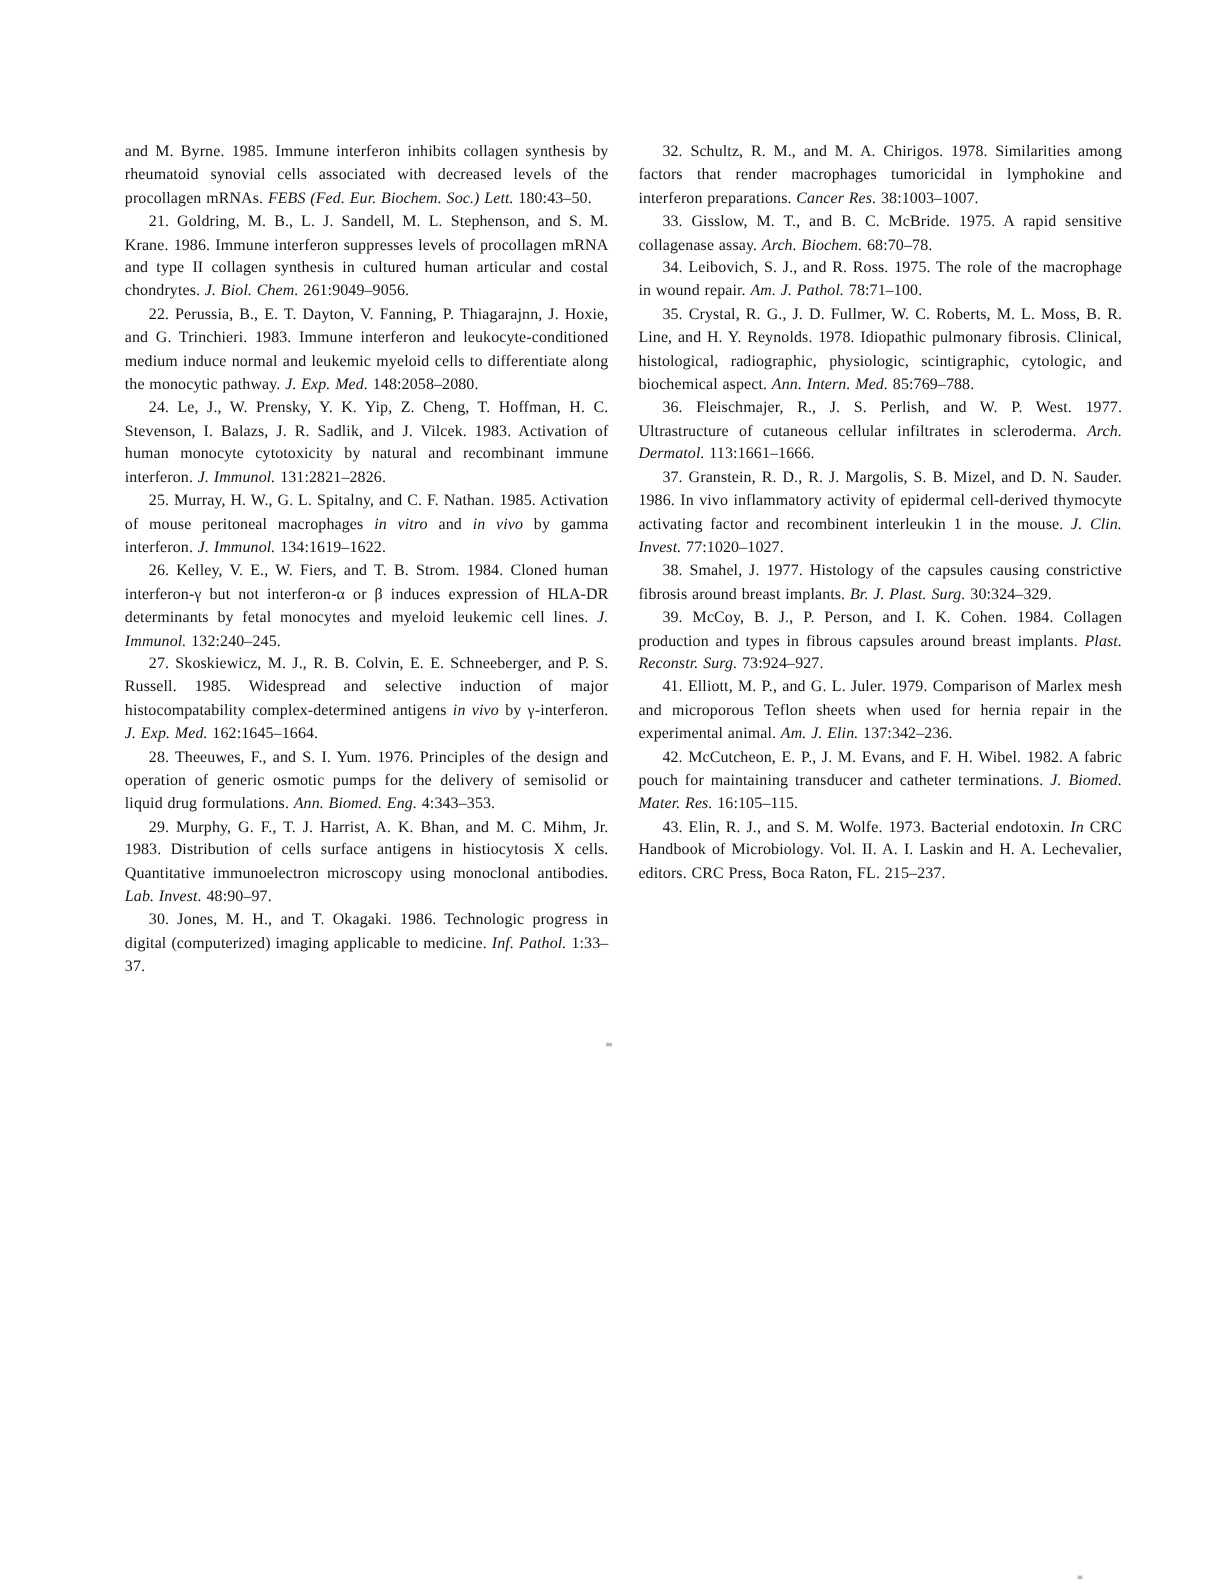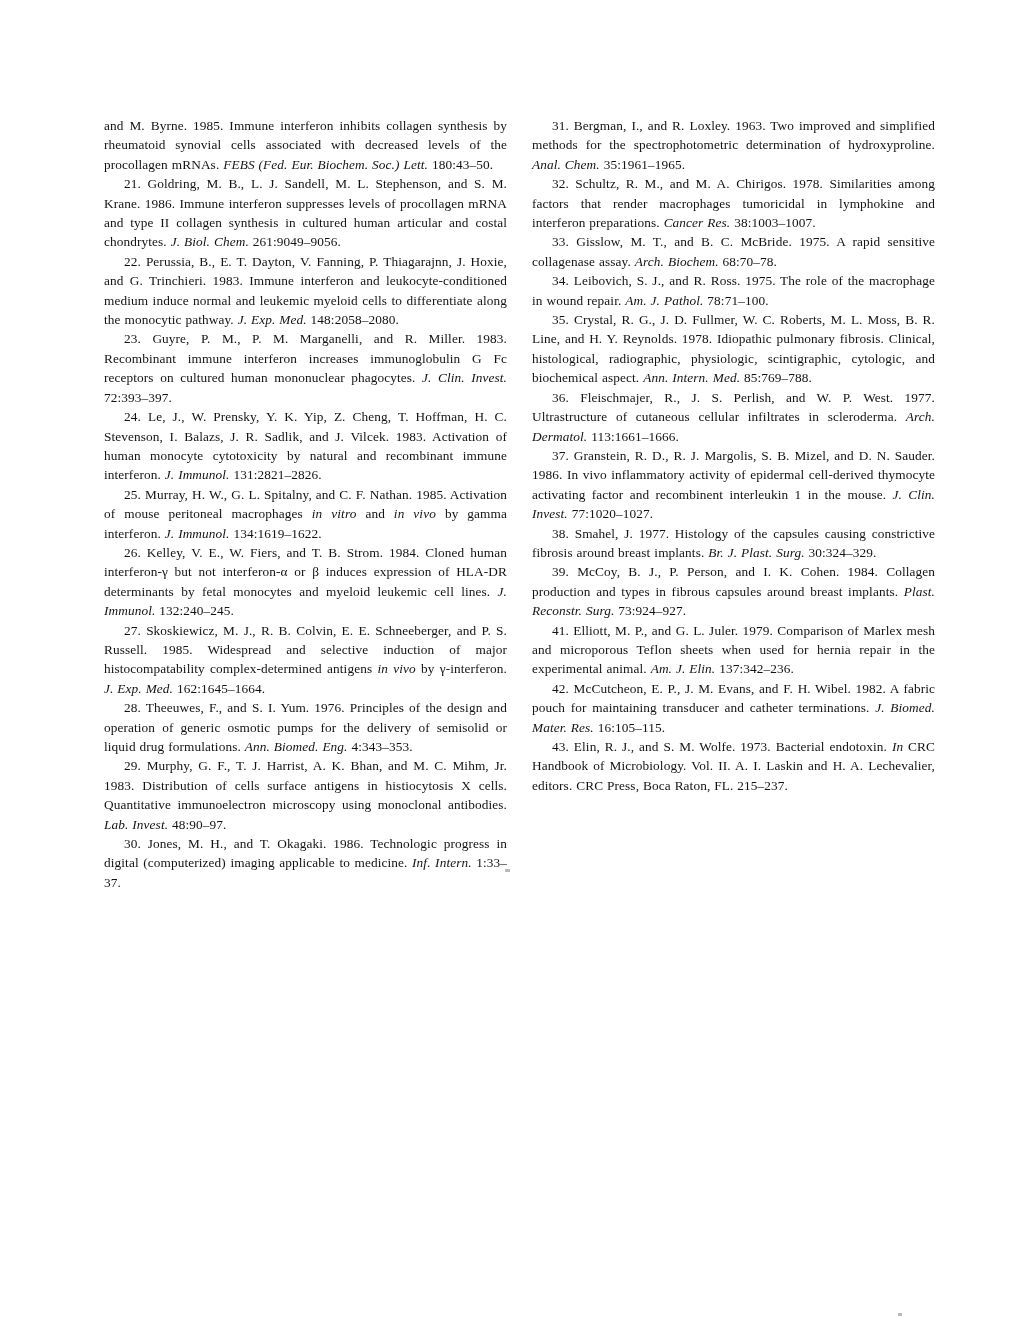--- a/index.html
+++ b/index.html
@@ -62,31 +62,29 @@
   .speck-2 { left: 898px; top: 1313px; width: 4px; height: 3px; }
 </style>
 </head>
 <body>
 
 <div class="content">
   <div class="col">
       <p class="ref no-indent"><span>and M. Byrne. 1985. Immune interferon inhibits collagen synthesis by rheumatoid synovial cells associated with decreased levels of the procollagen mRNAs. </span><i>FEBS (Fed. Eur. Biochem. Soc.) Lett.</i><span> 180:43–50.</span></p>
       <p class="ref"><span>21. Goldring, M. B., L. J. Sandell, M. L. Stephenson, and S. M. Krane. 1986. Immune interferon suppresses levels of procollagen mRNA and type II collagen synthesis in cultured human articular and costal chondrytes. </span><i>J. Biol. Chem.</i><span> 261:9049–9056.</span></p>
       <p class="ref"><span>22. Perussia, B., E. T. Dayton, V. Fanning, P. Thiagarajnn, J. Hoxie, and G. Trinchieri. 1983. Immune interferon and leukocyte-conditioned medium induce normal and leukemic myeloid cells to differentiate along the monocytic pathway. </span><i>J. Exp. Med.</i><span> 148:2058–2080.</span></p>
-      <p class="ref"><span>23. Guyre, P. M., P. M. Marganelli, and R. Miller. 1983. Recombinant immune interferon increases immunoglobulin G Fc receptors on cultured human mononuclear phagocytes. </span><i>J. Clin. Invest.</i><span> 72:393–397.</span></p>
       <p class="ref"><span>24. Le, J., W. Prensky, Y. K. Yip, Z. Cheng, T. Hoffman, H. C. Stevenson, I. Balazs, J. R. Sadlik, and J. Vilcek. 1983. Activation of human monocyte cytotoxicity by natural and recombinant immune interferon. </span><i>J. Immunol.</i><span> 131:2821–2826.</span></p>
       <p class="ref"><span>25. Murray, H. W., G. L. Spitalny, and C. F. Nathan. 1985. Activation of mouse peritoneal macrophages </span><i>in vitro</i><span> and </span><i>in vivo</i><span> by gamma interferon. </span><i>J. Immunol.</i><span> 134:1619–1622.</span></p>
       <p class="ref"><span>26. Kelley, V. E., W. Fiers, and T. B. Strom. 1984. Cloned human interferon-γ but not interferon-α or β induces expression of HLA-DR determinants by fetal monocytes and myeloid leukemic cell lines. </span><i>J. Immunol.</i><span> 132:240–245.</span></p>
       <p class="ref"><span>27. Skoskiewicz, M. J., R. B. Colvin, E. E. Schneeberger, and P. S. Russell. 1985. Widespread and selective induction of major histocompatability complex-determined antigens </span><i>in vivo</i><span> by γ-interferon. </span><i>J. Exp. Med.</i><span> 162:1645–1664.</span></p>
       <p class="ref"><span>28. Theeuwes, F., and S. I. Yum. 1976. Principles of the design and operation of generic osmotic pumps for the delivery of semisolid or liquid drug formulations. </span><i>Ann. Biomed. Eng.</i><span> 4:343–353.</span></p>
       <p class="ref"><span>29. Murphy, G. F., T. J. Harrist, A. K. Bhan, and M. C. Mihm, Jr. 1983. Distribution of cells surface antigens in histiocytosis X cells. Quantitative immunoelectron microscopy using monoclonal antibodies. </span><i>Lab. Invest.</i><span> 48:90–97.</span></p>
-      <p class="ref"><span>30. Jones, M. H., and T. Okagaki. 1986. Technologic progress in digital (computerized) imaging applicable to medicine. </span><i>Inf. Intern.</i><span> 1:33–37.</span></p>
+      <p class="ref"><span>30. Jones, M. H., and T. Okagaki. 1986. Technologic progress in digital (computerized) imaging applicable to medicine. </span><i>Inf. Pathol.</i><span> 1:33–37.</span></p>
     </div>
   <div class="col">
-      <p class="ref"><span>31. Bergman, I., and R. Loxley. 1963. Two improved and simplified methods for the spectrophotometric determination of hydroxyproline. </span><i>Anal. Chem.</i><span> 35:1961–1965.</span></p>
       <p class="ref"><span>32. Schultz, R. M., and M. A. Chirigos. 1978. Similarities among factors that render macrophages tumoricidal in lymphokine and interferon preparations. </span><i>Cancer Res.</i><span> 38:1003–1007.</span></p>
       <p class="ref"><span>33. Gisslow, M. T., and B. C. McBride. 1975. A rapid sensitive collagenase assay. </span><i>Arch. Biochem.</i><span> 68:70–78.</span></p>
       <p class="ref"><span>34. Leibovich, S. J., and R. Ross. 1975. The role of the macrophage in wound repair. </span><i>Am. J. Pathol.</i><span> 78:71–100.</span></p>
       <p class="ref"><span>35. Crystal, R. G., J. D. Fullmer, W. C. Roberts, M. L. Moss, B. R. Line, and H. Y. Reynolds. 1978. Idiopathic pulmonary fibrosis. Clinical, histological, radiographic, physiologic, scintigraphic, cytologic, and biochemical aspect. </span><i>Ann. Intern. Med.</i><span> 85:769–788.</span></p>
       <p class="ref"><span>36. Fleischmajer, R., J. S. Perlish, and W. P. West. 1977. Ultrastructure of cutaneous cellular infiltrates in scleroderma. </span><i>Arch. Dermatol.</i><span> 113:1661–1666.</span></p>
       <p class="ref"><span>37. Granstein, R. D., R. J. Margolis, S. B. Mizel, and D. N. Sauder. 1986. In vivo inflammatory activity of epidermal cell-derived thymocyte activating factor and recombinent interleukin 1 in the mouse. </span><i>J. Clin. Invest.</i><span> 77:1020–1027.</span></p>
       <p class="ref"><span>38. Smahel, J. 1977. Histology of the capsules causing constrictive fibrosis around breast implants. </span><i>Br. J. Plast. Surg.</i><span> 30:324–329.</span></p>
       <p class="ref"><span>39. McCoy, B. J., P. Person, and I. K. Cohen. 1984. Collagen production and types in fibrous capsules around breast implants. </span><i>Plast. Reconstr. Surg.</i><span> 73:924–927.</span></p>
       <p class="ref"><span>41. Elliott, M. P., and G. L. Juler. 1979. Comparison of Marlex mesh and microporous Teflon sheets when used for hernia repair in the experimental animal. </span><i>Am. J. Elin.</i><span> 137:342–236.</span></p>
       <p class="ref"><span>42. McCutcheon, E. P., J. M. Evans, and F. H. Wibel. 1982. A fabric pouch for maintaining transducer and catheter terminations. </span><i>J. Biomed. Mater. Res.</i><span> 16:105–115.</span></p>

